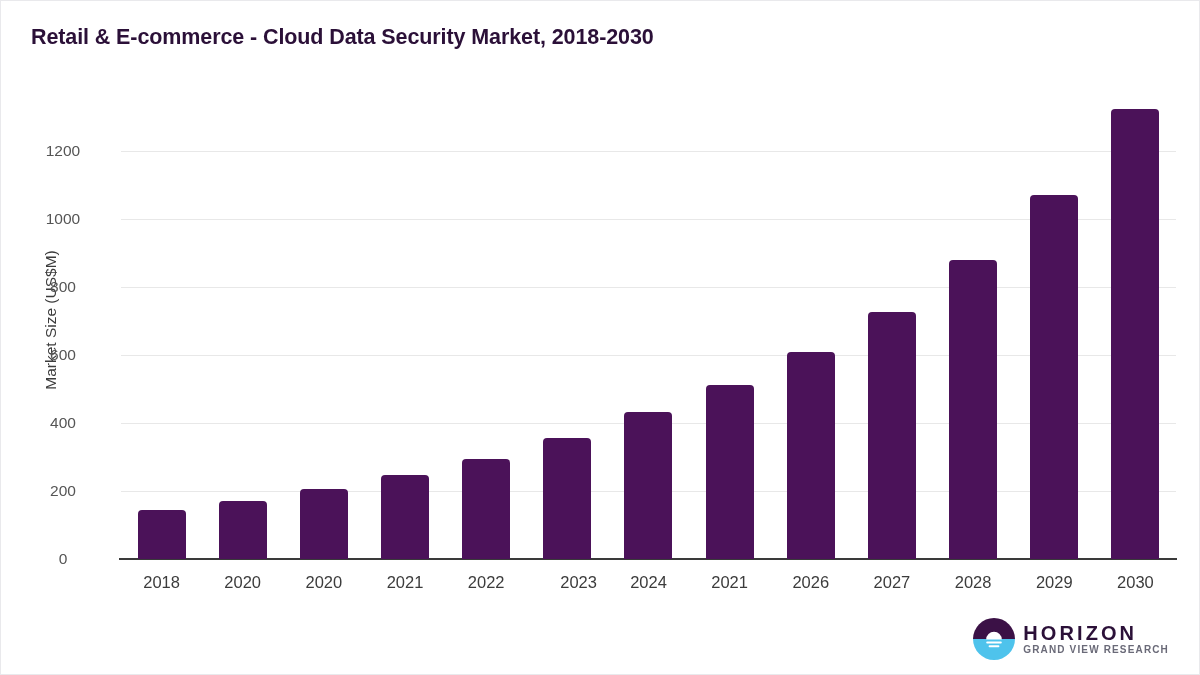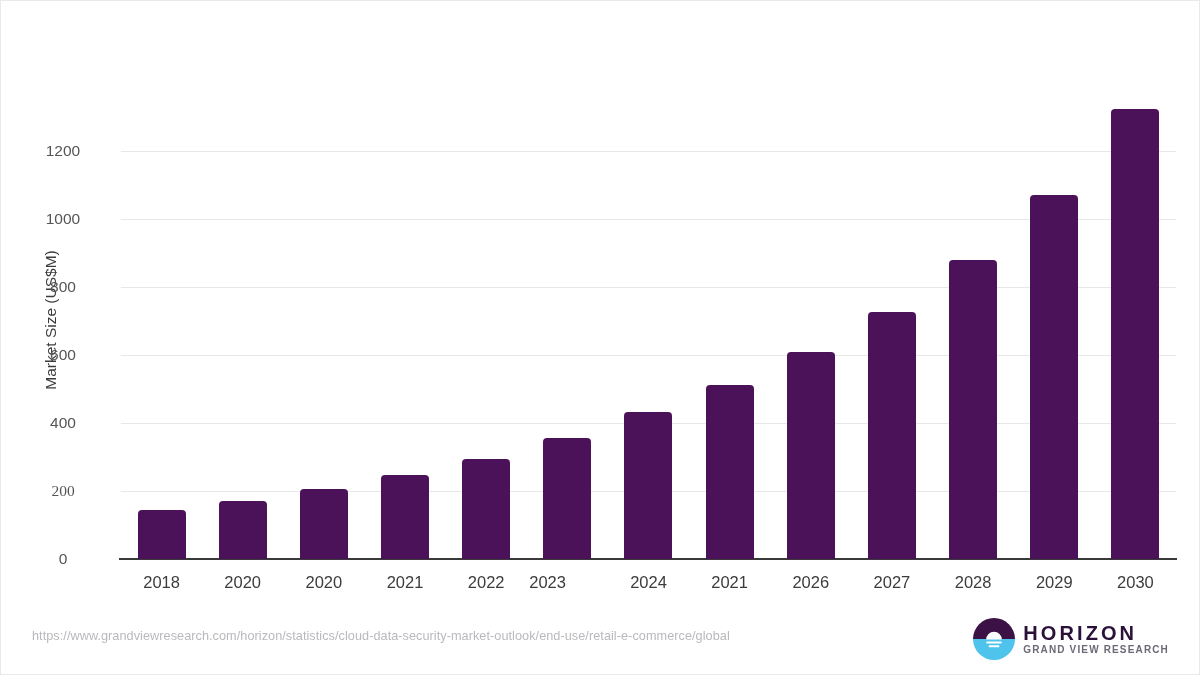--- a/index.html
+++ b/index.html
@@ -141,37 +141,38 @@
     letter-spacing: 1.15px;
     color: #6a6a78;
     line-height: 1.1;
   }
 </style>
 </head>
 <body>
 
 <div class="page">
 
+  <div class="chart-title">Retail &amp; E-commerce - Cloud Data Security Market, 2018-2030</div>
 
   <div class="plot-wrap">
 
     <div class="y-axis-title">Market Size (US$M)</div>
 
     <div class="grid" id="grid">
         <div class="gridline" style="top: 340px;"></div>
         <div class="gridline" style="top: 272px;"></div>
         <div class="gridline" style="top: 204px;"></div>
         <div class="gridline" style="top: 136px;"></div>
         <div class="gridline" style="top: 68px;"></div>
         <div class="gridline" style="top: 0px;"></div>
       </div>
     <div class="baseline"></div>
     <div id="yticks">
         <div class="ytick" style="top: 558px;">0</div>
-        <div class="ytick" style="top: 490px; font-family: Liberation Serif, serif;">200</div>
+        <div class="ytick" style="top: 490px;">200</div>
         <div class="ytick" style="top: 422px;">400</div>
         <div class="ytick" style="top: 354px;">600</div>
         <div class="ytick" style="top: 286px;">800</div>
         <div class="ytick" style="top: 218px;">1000</div>
         <div class="ytick" style="top: 150px;">1200</div>
       </div>
 
     <div class="bars" id="bars">
         <div class="bar-slot" style="left: 0px; width: 81.1538px;">
           <div class="bar" title="2018: 145" style="height: 49.3px; background: rgb(75, 18, 89);"></div>
@@ -212,33 +213,32 @@
         <div class="bar-slot" style="left: 973.846px; width: 81.1538px;">
           <div class="bar" title="2030: 1325" style="height: 450.5px; background: rgb(75, 18, 89);"></div>
         </div>
       </div>
     <div id="xticks">
         <div class="xtick" style="left: 120px; width: 81.1538px;">2018</div>
         <div class="xtick" style="left: 201.154px; width: 81.1538px;">2020</div>
         <div class="xtick" style="left: 282.308px; width: 81.1538px;">2020</div>
         <div class="xtick" style="left: 363.462px; width: 81.1538px;">2021</div>
         <div class="xtick" style="left: 444.615px; width: 81.1538px;">2022</div>
-        <div class="xtick" style="left: 506px; width: 81.1538px;">2023</div>
+        <div class="xtick" style="left: 537px; width: 81.1538px;">2023</div>
         <div class="xtick" style="left: 606.923px; width: 81.1538px;">2024</div>
         <div class="xtick" style="left: 688.077px; width: 81.1538px;">2021</div>
         <div class="xtick" style="left: 769.231px; width: 81.1538px;">2026</div>
         <div class="xtick" style="left: 850.385px; width: 81.1538px;">2027</div>
         <div class="xtick" style="left: 931.538px; width: 81.1538px;">2028</div>
         <div class="xtick" style="left: 1012.69px; width: 81.1538px;">2029</div>
         <div class="xtick" style="left: 1093.85px; width: 81.1538px;">2030</div>
       </div>
 
   </div>
 
-  <div class="footer-url">https://www.grandviewresearch.com/horizon/statistics/cloud-data-security-market-outlook/end-use/retail-e-commerce/global</div>
 
   <div class="logo">
     <span>
       <svg class="logo-mark" viewBox="0 0 42 42" aria-hidden="true">
         <defs>
           <clipPath id="circ">
               <circle cx="21" cy="21" r="21"></circle>
             </clipPath>
         </defs>
         <g clip-path="url(#circ)">

